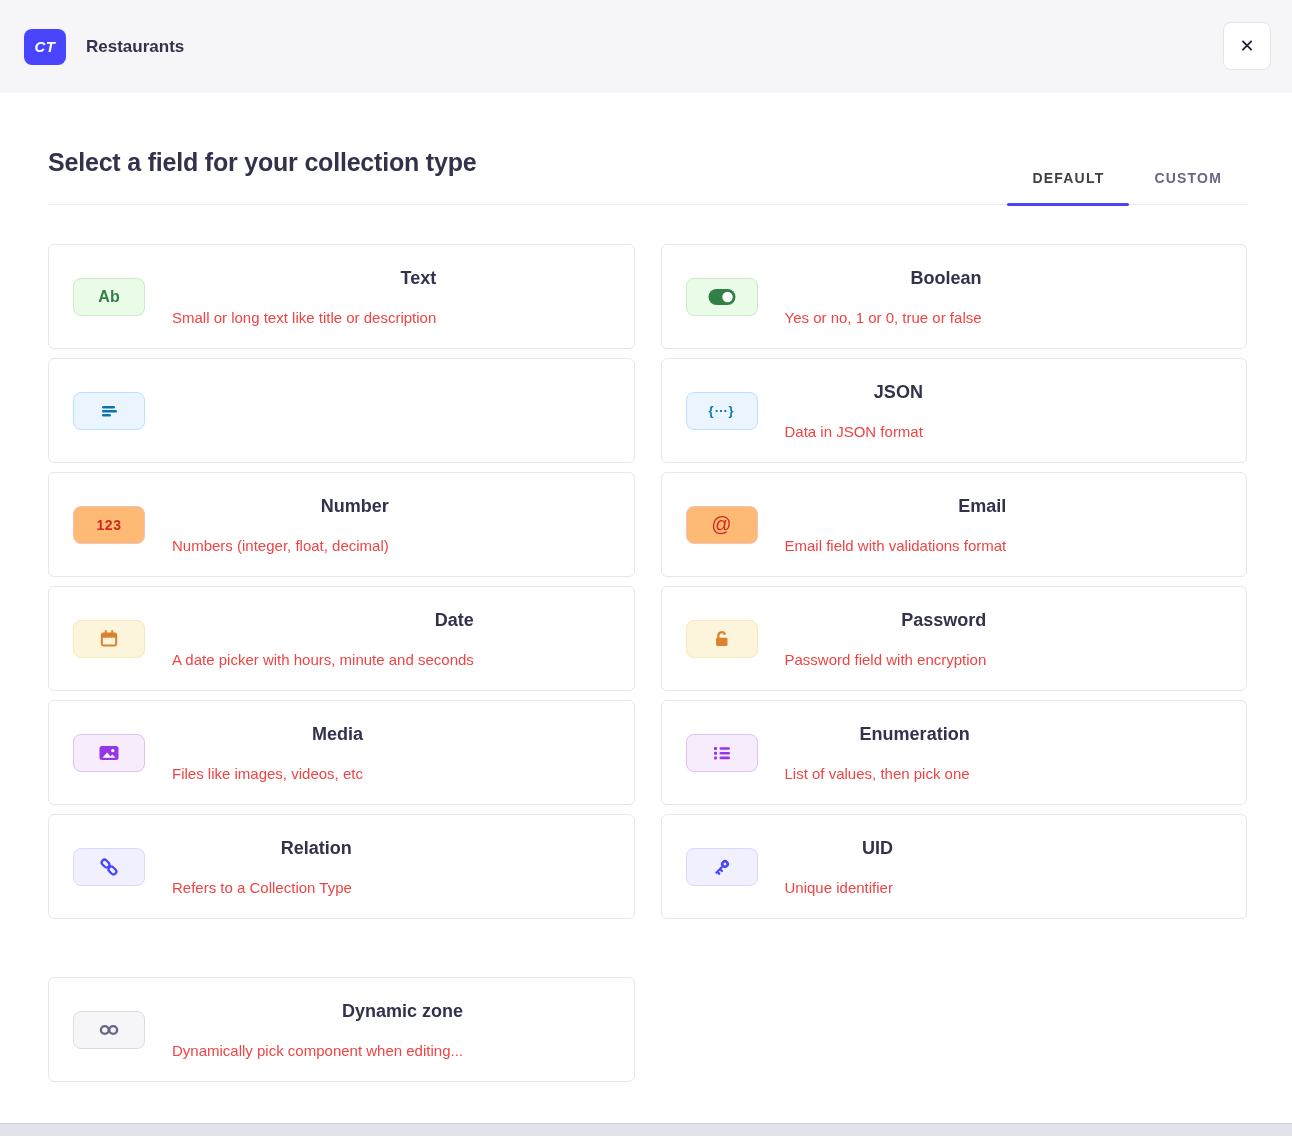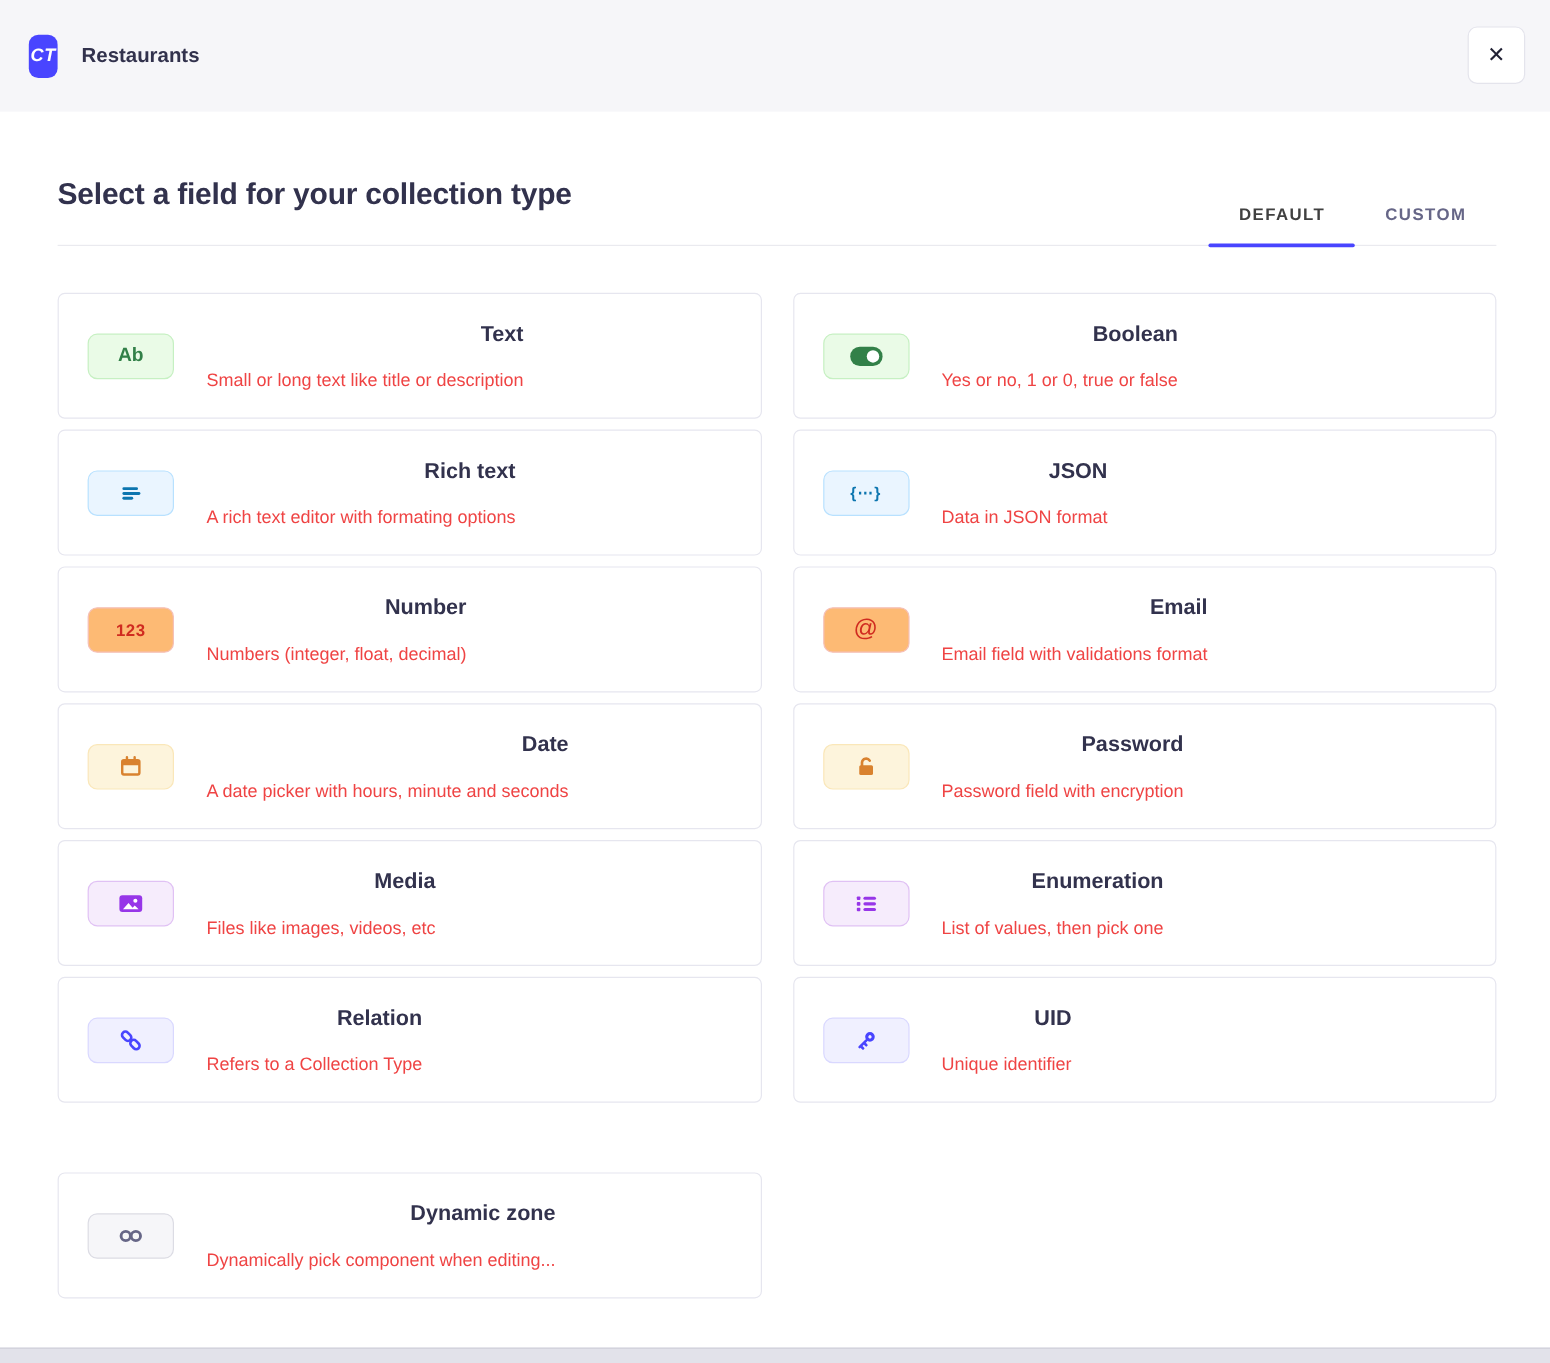--- a/index.html
+++ b/index.html
@@ -15,21 +15,21 @@
   
   .header {
     height:93px;
     background:#f6f6f9;
     display:flex;
     align-items:center;
     padding:0 21px 0 24px;
     position:relative;
   }
   .ct-badge {
-    width:24px; height:36px;
+    width:42px; height:36px;
     background:#4945ff;
     border-radius:8px;
     color:#ffffff;
     font-style:italic;
     font-weight:bold;
     font-size:15px;
     display:flex; align-items:center; justify-content:center;
     letter-spacing:0.5px;
   }
   .header-title {
@@ -193,24 +193,20 @@
     <div class="card">
       <span class="iconbox theme-blue">
         <svg width="24" height="24" viewBox="0 0 24 24">
           <g fill="#0c75af">
             <rect x="5" y="7" width="13" height="2.4" rx="1.2"></rect>
             <rect x="5" y="11" width="15" height="2.4" rx="1.2"></rect>
             <rect x="5" y="15" width="9" height="2.4" rx="1.2"></rect>
           </g>
         </svg>
       </span>
-      <span class="card-text">
-        <span class="card-title">Rich text</span>
-        <span class="card-desc">A rich text editor with formating options</span>
-      </span>
     </div>
 
     <div class="card">
       <span class="iconbox theme-blue">
         <span class="glyph-json">{⋯}</span>
       </span>
       <span class="card-text">
         <span class="card-title">JSON</span>
         <span class="card-desc">Data in JSON format</span>
       </span>

